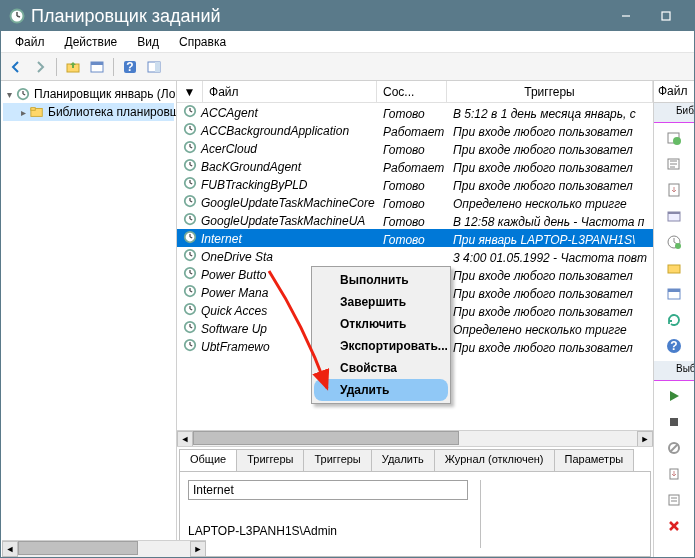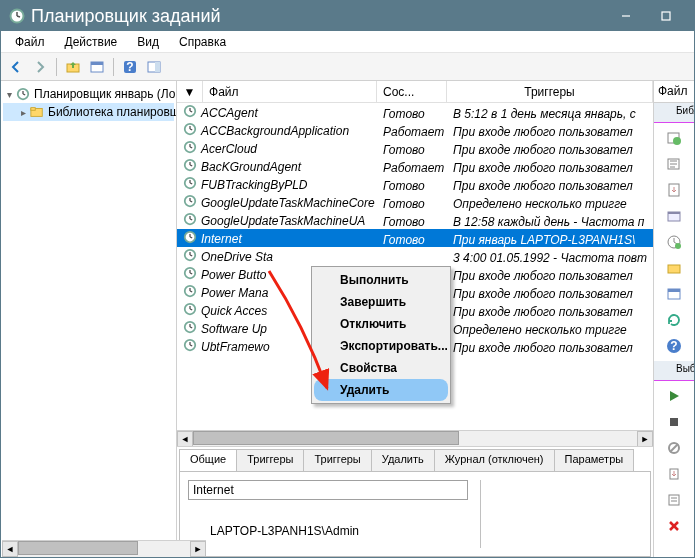--- a/index.html
+++ b/index.html
@@ -39,21 +39,21 @@
 .hscroll { height: 16px; background: #f0f0f0; border-top: 1px solid #d0d0d0; display: flex; align-items: center; }
 .hscroll .arr { width: 16px; height: 16px; display: flex; align-items: center; justify-content: center; background: #e8e8e8; border: 1px solid #c0c0c0; font-size: 9px; }
 .hscroll .track { flex: 1; height: 16px; background: #f0f0f0; position: relative; }
 .hscroll .thumb { position: absolute; height: 14px; top: 0; background: #c0c0c0; border: 1px solid #a0a0a0; }
 .tabs-area { height: 112px; display: flex; flex-direction: column; padding: 2px; }
 .tabs { display: flex; height: 22px; }
 .tab { padding: 3px 10px; border: 1px solid #c0c0c0; border-bottom: none; background: #f0f0f0; margin-right: -1px; font-size: 11px; }
 .tab.active { background: #fff; position: relative; z-index: 1; }
 .tab-content { flex: 1; border: 1px solid #c0c0c0; background: #fff; padding: 8px; position: relative; }
 .tab-content input { width: 280px; height: 20px; padding: 2px 4px; border: 1px solid #a0a0a0; font-size: 12px; }
-.tab-content .path { margin-top: 24px; font-size: 12px; margin-left: 22px; }
+.tab-content .path { margin-top: 24px; font-size: 12px; }
 .context-menu { position: absolute; left: 310px; top: 265px; width: 140px; background: #f0f0f0; border: 1px solid #a0a0a0; box-shadow: 3px 3px 3px rgba(0,0,0,.25); z-index: 100; padding: 2px; }
 .context-menu .cmitem { height: 22px; display: flex; align-items: center; padding: 0 20px 0 26px; font-weight: bold; }
 .context-menu .cmitem.hover { background: #90c8f6; border-radius: 8px; }
 .red-arrow { position: absolute; left: 248px; top: 265px; z-index: 200; pointer-events: none; }
 .clock-svg circle { fill: #fff; stroke: #7a9; stroke-width: 2; }
 .clock-svg line { stroke: #555; stroke-width: 1.5; }
 </style>
 </head>
 <body>
 

